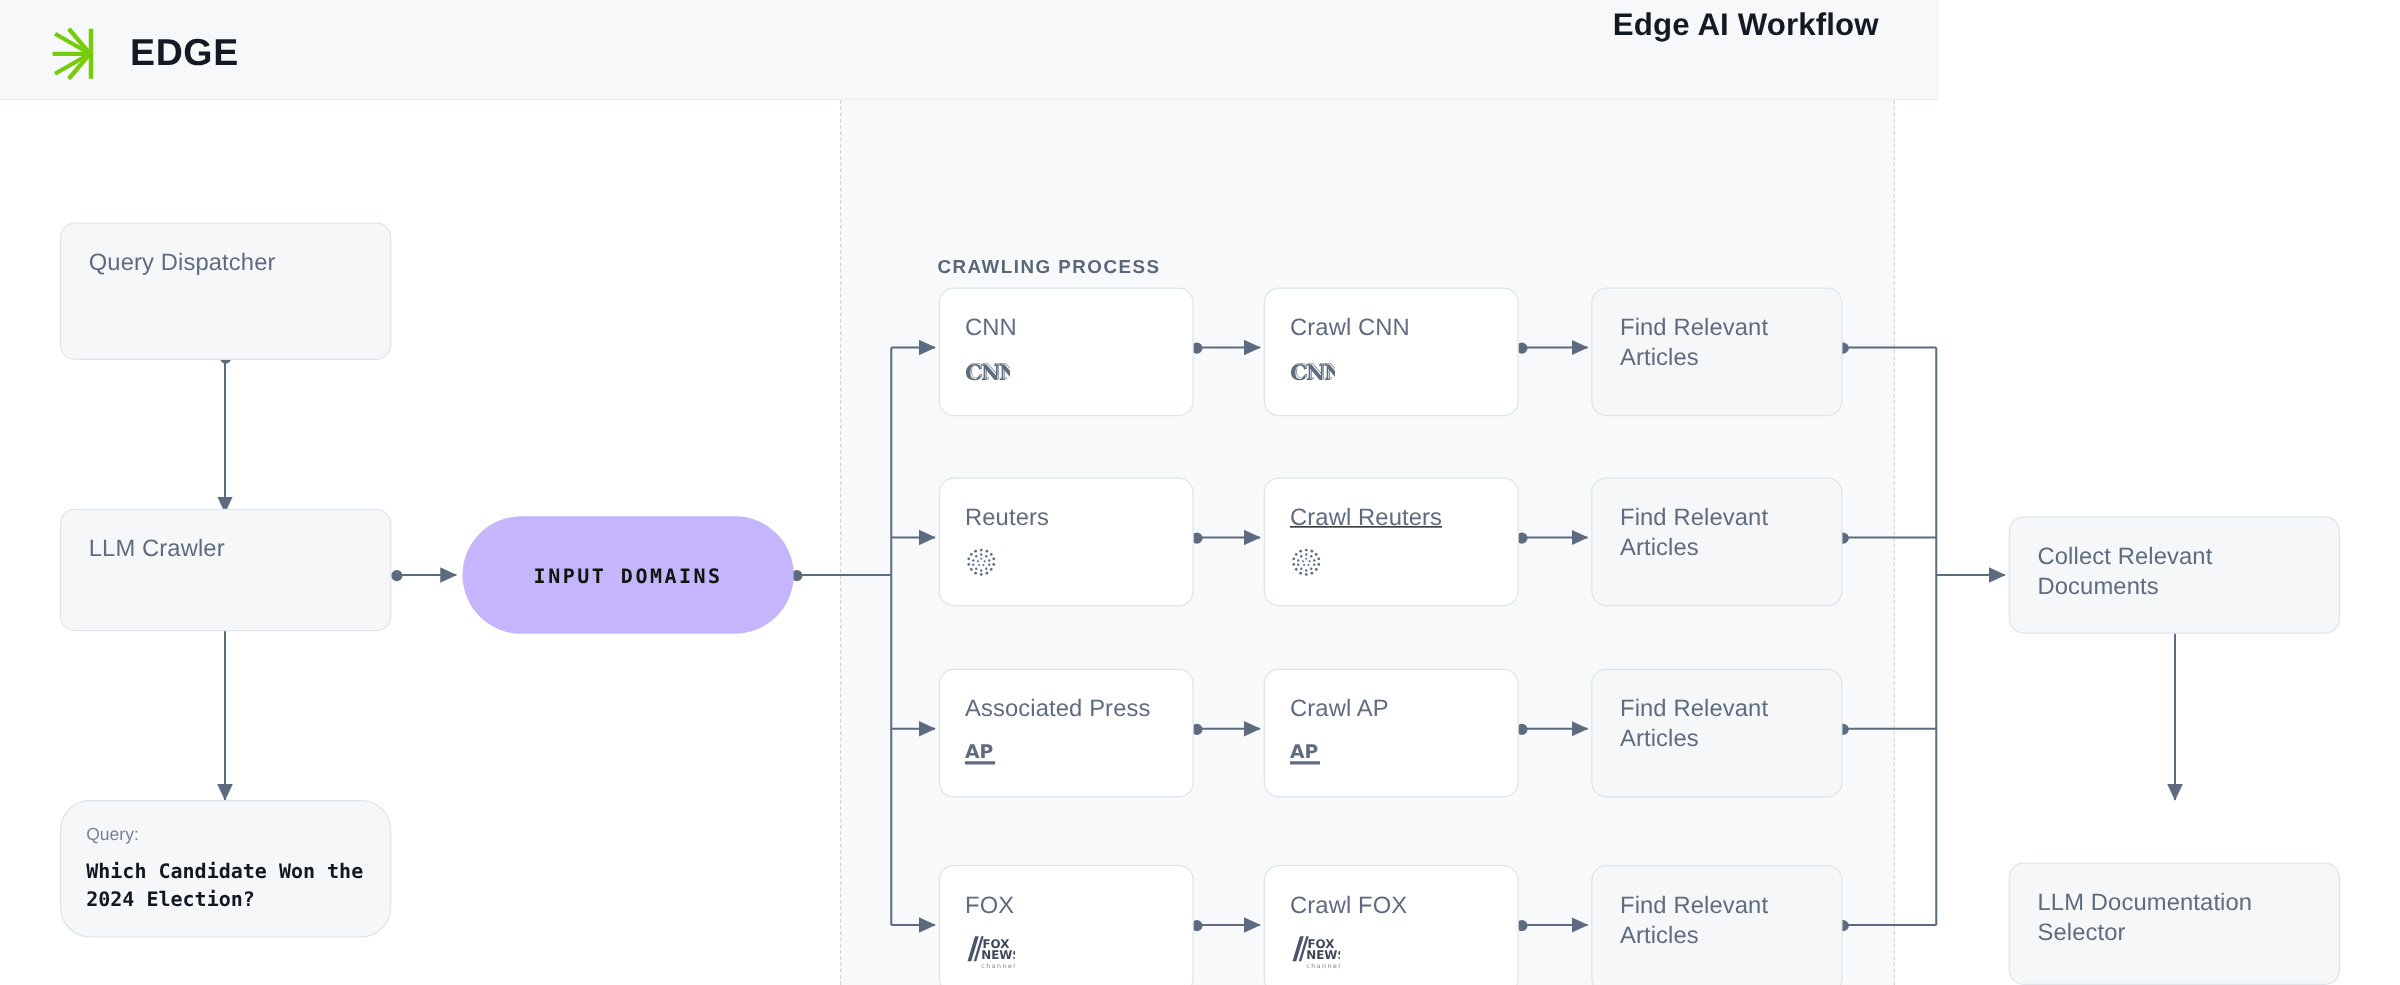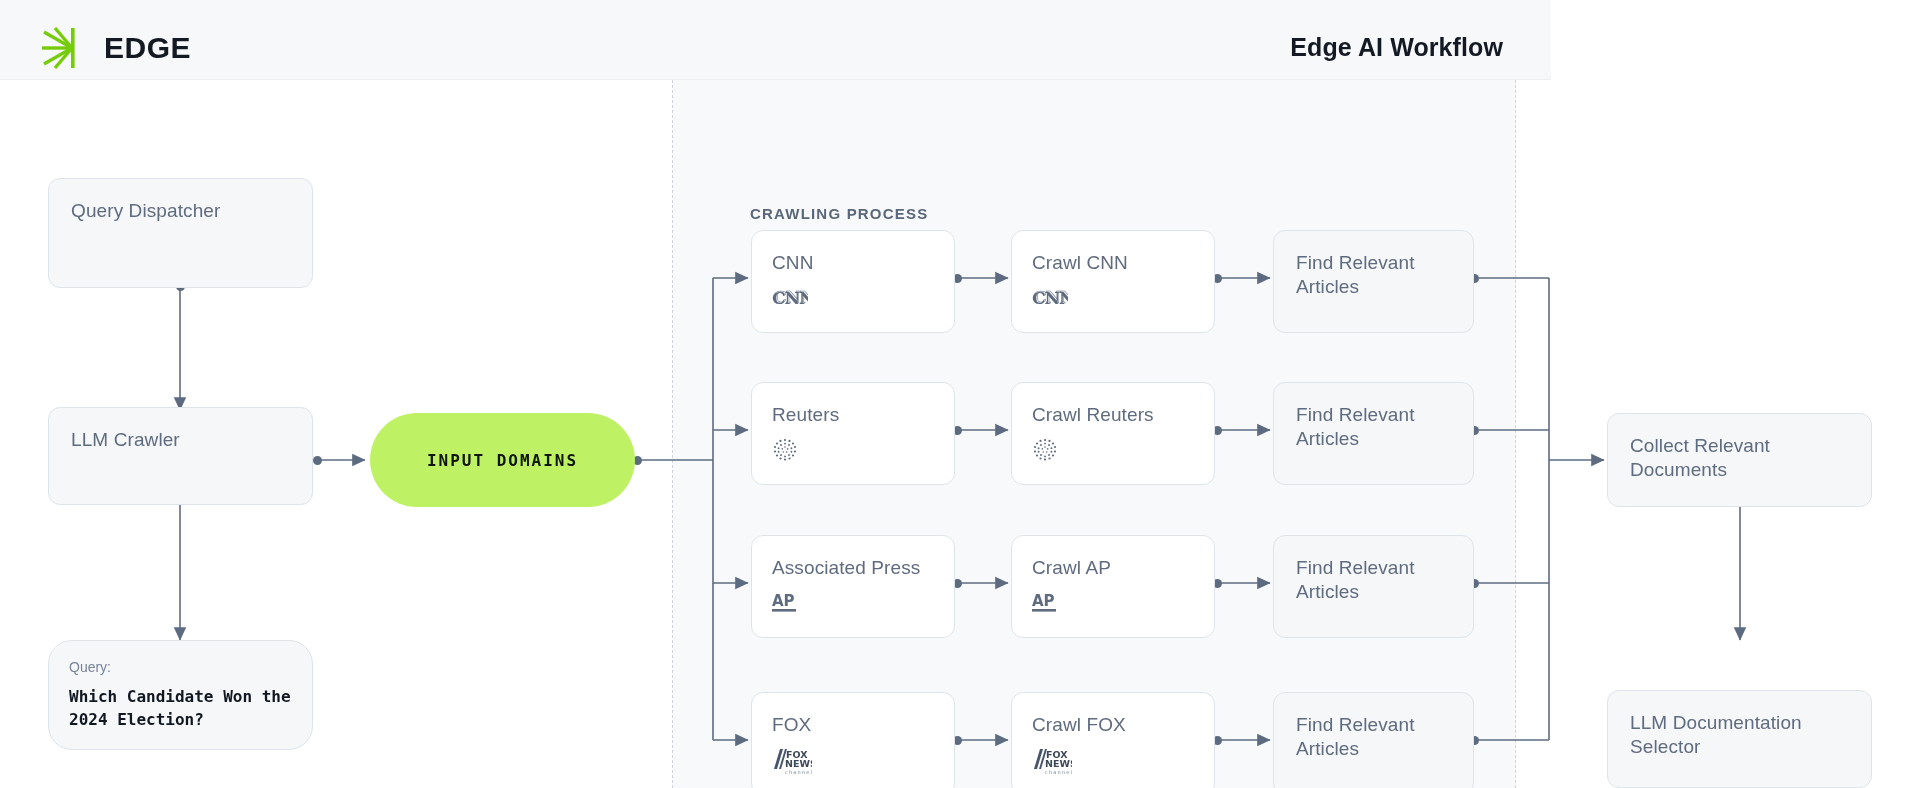--- a/index.html
+++ b/index.html
@@ -10,22 +10,22 @@
     background: #ffffff;
     overflow: hidden;
   }
   #app { position: relative; width: 1920px; height: 788px; background: #ffffff; }
 
   
   .header {
     position: absolute; left: 0; top: 0; width: 1551px; height: 80px;
     background: #f7f8fa;
     border-bottom: 1px solid #eceef1;
-    display: flex; align-items: center; justify-content: space-between;
-    padding: 16px 48px 0 40px;
+    display: flex; justify-content: space-between;
+    padding: 6px 48px 0 40px;
     z-index: 40;
   }
   .brand { display: flex; align-items: center; gap: 18px; }
   .brand-logo { width: 46px; height: 46px; display: block; }
   .brand-name {
     font-size: 30px; font-weight: 700; letter-spacing: 0.5px;
     color: #141a23;
   }
   .header-title {
     font-size: 25px; font-weight: 700; color: #141a23; letter-spacing: 0.1px;
@@ -75,21 +75,21 @@
   .node.query { padding: 18px 20px; border-radius: 24px; }
   .query-label { font-size: 14px; color: #78849a; margin-bottom: 10px; }
   .query-text {
     font-family: "DejaVu Sans Mono", monospace;
     font-size: 16px; font-weight: 700; line-height: 1.45; color: #121821;
   }
 
   
   .pill {
     position: absolute;
-    background: #bef264;
+    background: #c4b5fd;
     border-radius: 60px;
     display: flex; align-items: center; justify-content: center;
   }
   .pill-label {
     font-family: "DejaVu Sans Mono", monospace;
     font-size: 16px; font-weight: 700; letter-spacing: 2px; color: #10150d;
   }
 
   
   .dot {
@@ -280,21 +280,21 @@
     <div class="node plain" style="left:1011px; top:150px; width:204px; height:103px;">
       <div class="node-title">Crawl CNN</div>
       <div class="node-logo">
         <svg width="36" height="20" viewBox="0 0 36 20">
           <text x="0" y="16" font-family="DejaVu Serif, serif" font-size="17" font-weight="700" fill="#5f6b7f" letter-spacing="-1">CNN</text>
           <text x="1" y="15" font-family="DejaVu Serif, serif" font-size="17" font-weight="700" fill="none" stroke="#5f6b7f" stroke-width="0.5" letter-spacing="-1">CNN</text>
         </svg>
       </div>
     </div>
 
-    <div class="node plain" style="left:1011px; top:302px; width:204px; height:103px;">
+    <div class="node plain" style="left:1011px; top:302px; width:204px; height:103px;text-decoration:underline;">
       <div class="node-title">Crawl Reuters</div>
       <div class="node-logo">
         <svg width="26" height="26" viewBox="0 0 26 26">
           <g fill="#5f6b7f">
             <circle cx="13" cy="3" r="1.1"></circle>
               <circle cx="17.5" cy="3.9" r="1.1"></circle>
               <circle cx="21" cy="6.5" r="1.1"></circle>
             <circle cx="23" cy="10" r="1.1"></circle>
               <circle cx="23" cy="14.5" r="1.1"></circle>
               <circle cx="21" cy="18.5" r="1.1"></circle>

